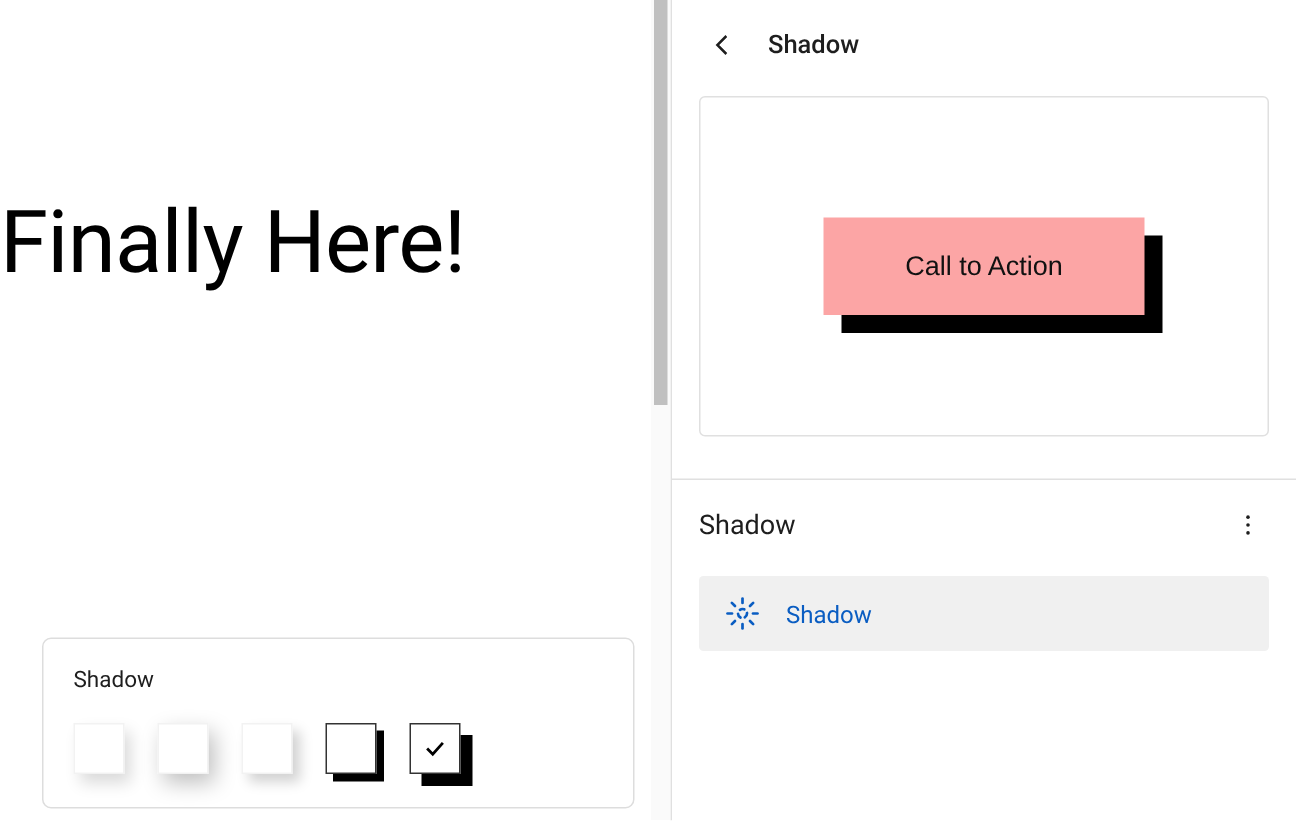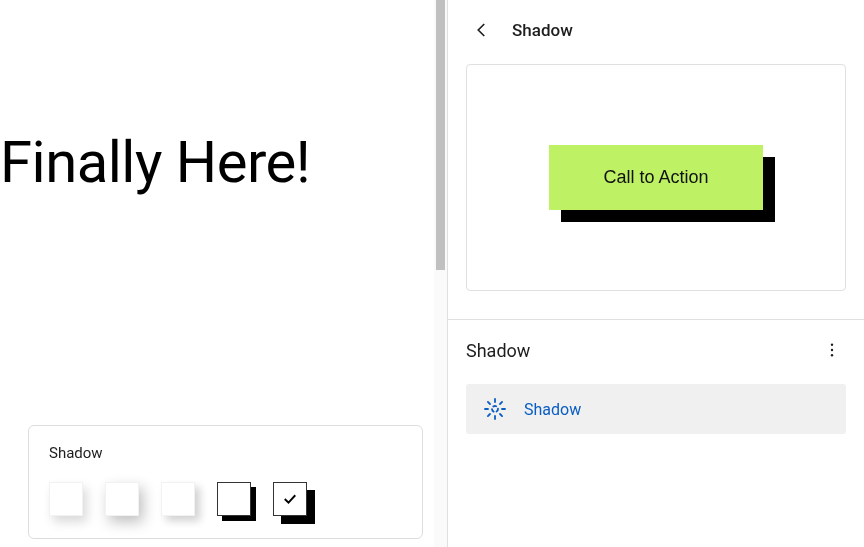--- a/index.html
+++ b/index.html
@@ -125,21 +125,21 @@
   .preview-card {
     margin: 0 18px;
     border: 1px solid #e0e0e0;
     border-radius: 4px;
     height: 227px;
     display: flex;
     align-items: center;
     justify-content: center;
   }
   .cta-btn {
-    background: #bef264;
+    background: #fca5a5;
     box-shadow: 12px 12px 0 0 #000;
     padding: 22px 54px;
     font-size: 18px;
     color: #111;
     border: none;
     cursor: pointer;
   }
   .divider {
     height: 1px;
     background: #e0e0e0;

